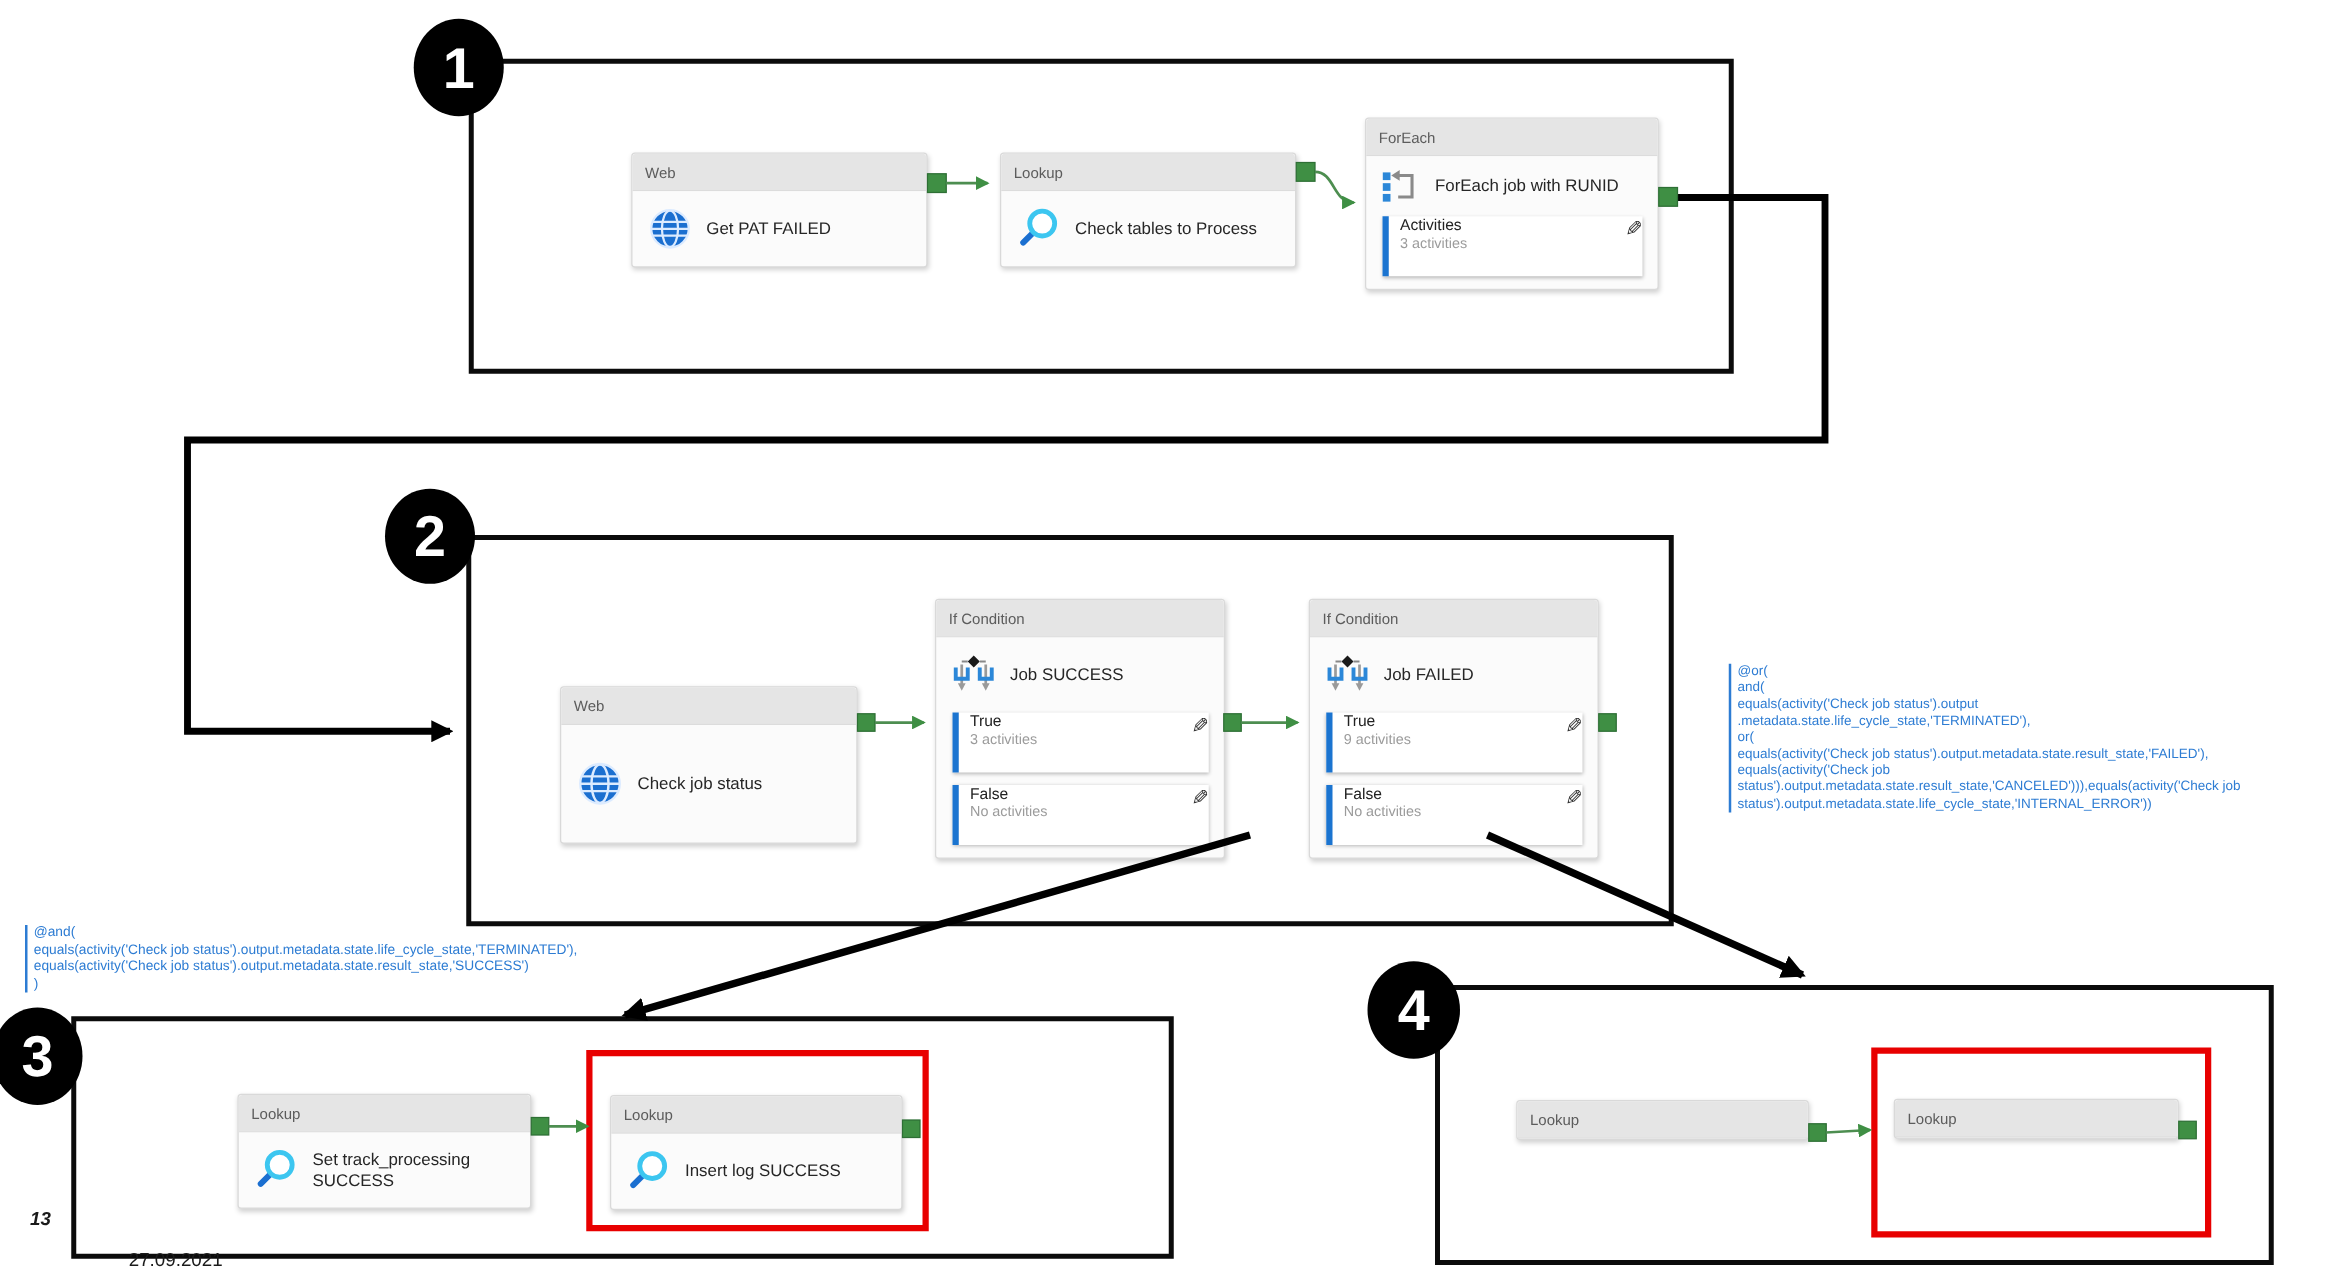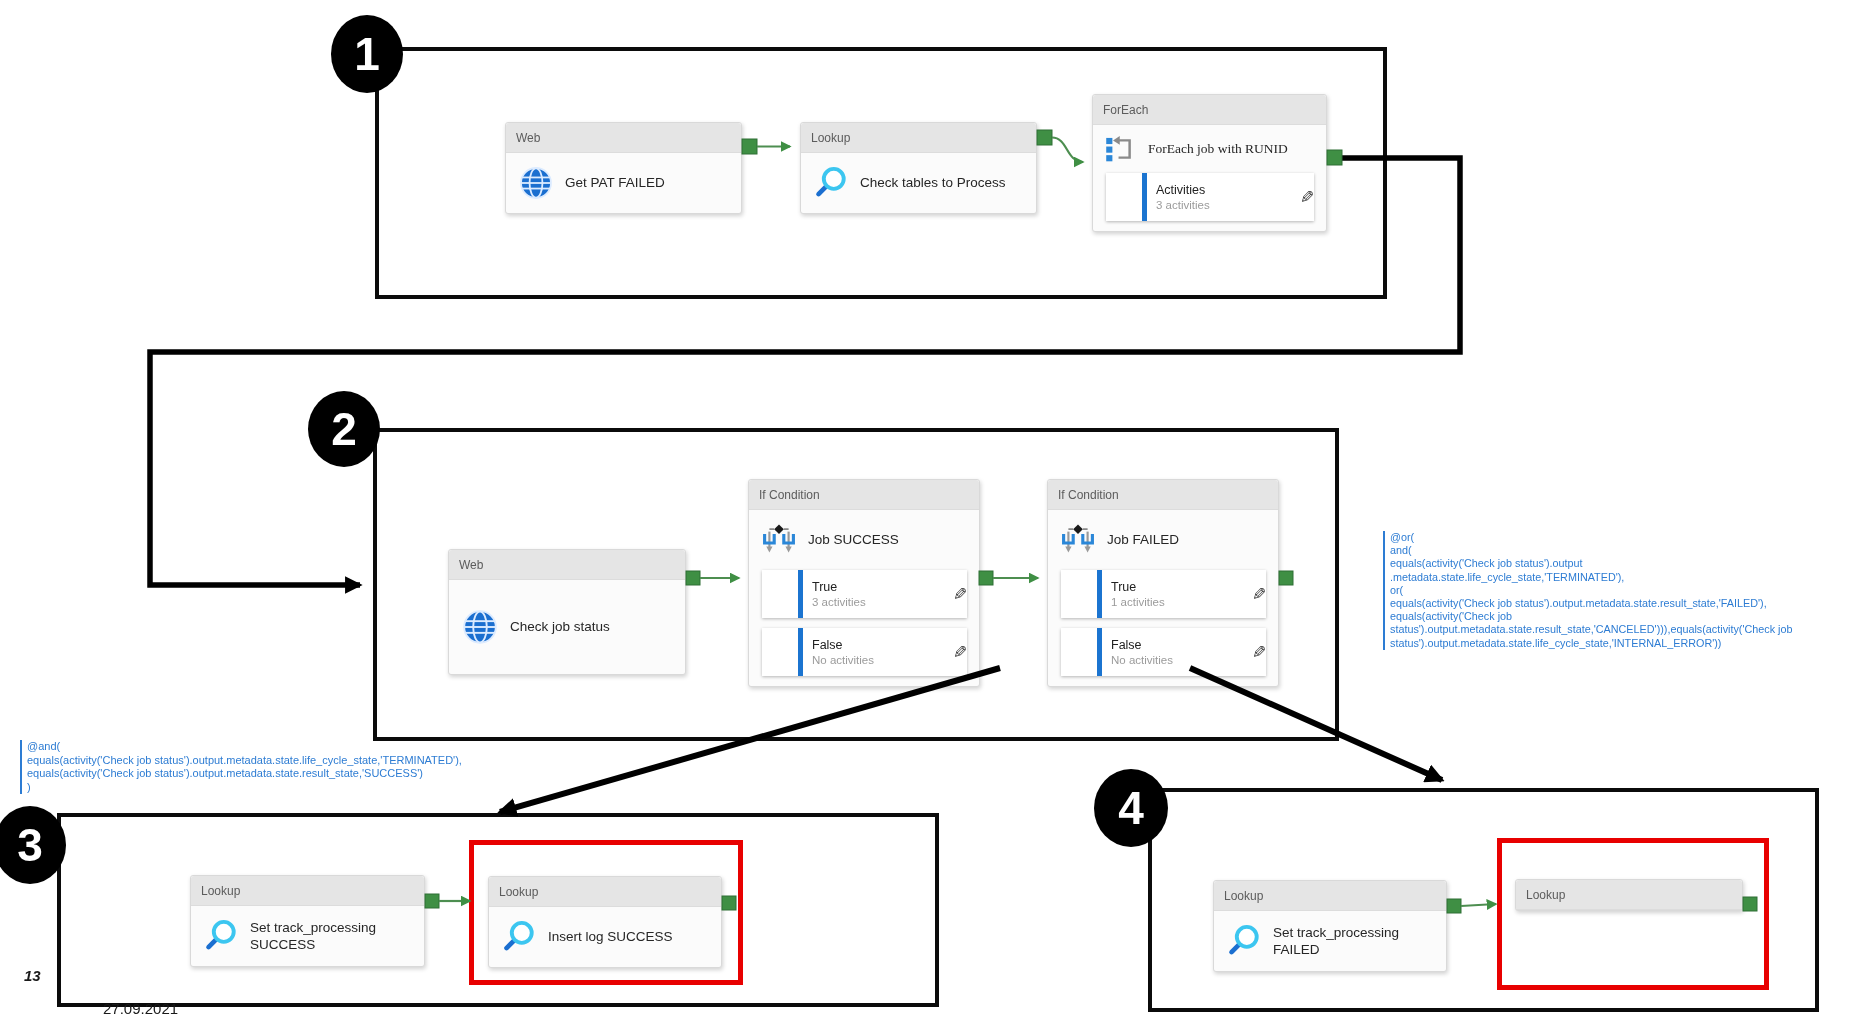--- a/index.html
+++ b/index.html
@@ -16,22 +16,22 @@
   
   .card{position:absolute;background:#fbfbfb;border:1px solid #d9d9d9;border-radius:3px;
         box-shadow:1px 2px 4px rgba(0,0,0,.18);z-index:3;margin-top:24px;}
   .card-h{background:#e5e5e5;color:#5c5c5c;font-size:12px;padding:8px 10px 7px;
           border-radius:3px 3px 0 0;border-bottom:1px solid #dcdcdc;}
   .card-b{display:flex;align-items:center;gap:11px;padding:12px 12px;}
   .card-b.tall{padding:28px 12px;}
   .lbl{font-size:13.5px;color:#262626;line-height:1.28;}
   .icon{flex:none;display:inline-flex;}
 
-  .subrow{display:flex;align-items:center;background:#fff;box-shadow:0 1px 3px rgba(0,0,0,.28);
-          margin:0 12px 10px 13px;height:48px;padding-left:36px;}
+  .subrow{display:flex;align-items:flex-start;background:#fff;box-shadow:0 1px 3px rgba(0,0,0,.28);
+          margin:0 12px 10px 13px;height:48px;}
   .subrow .bar{width:5px;height:100%;background:#1b74d0;flex:none;}
   .sr-text{flex:1;padding-left:9px;}
   .sr-title{font-size:12.5px;color:#222;display:block;}
   .sr-sub{font-size:11.5px;color:#9b9b9b;display:block;margin-top:2px;}
   .pencil{font-size:17px;color:#333;padding-right:13px;display:inline-block;transform:scaleX(-1);}
 
   
   .expr{position:absolute;color:#2d7cd3;white-space:pre-line;border-left:2px solid #2d7cd3;
         padding-left:5px;z-index:4;}
   #expr-left{left:20px;top:740px;width:575px;font-size:11px;line-height:13.5px;}
@@ -96,21 +96,21 @@
             <line x1="9.2" y1="15.8" x2="4" y2="21" stroke="#1b6fd0" stroke-width="3.4" stroke-linecap="round"></line>
             <circle cx="15" cy="10" r="7.2" fill="#fff" stroke="#3cc6f0" stroke-width="2.8"></circle>
           </svg>
       </span>
       <span class="lbl">Check tables to Process</span>
     </div>
   </div>
 
   <div class="card" style="left:1092px;top:70px;width:233px;">
     <div class="card-h">ForEach</div>
-    <div class="card-b" style="padding:9px 12px;font-family:Liberation Serif, serif;">
+    <div class="card-b" style="padding:9px 12px;">
       <span class="icon">
         <svg width="32" height="30" viewBox="0 0 26 24">
             <rect x="1" y="3" width="5" height="5" fill="#2b87d8"></rect>
             <rect x="1" y="10" width="5" height="5" fill="#2b87d8"></rect>
             <rect x="1" y="17" width="5" height="5" fill="#2b87d8"></rect>
             <path d="M11 5 H20 V19 H11" fill="none" stroke="#8a8a8a" stroke-width="2"></path>
             <polygon points="12,1.5 12,8.5 6.5,5" fill="#8a8a8a"></polygon>
           </svg>
       </span>
       <span class="lbl">ForEach job with RUNID</span>
@@ -193,21 +193,21 @@
             <polygon points="20.4,18.5 25.6,18.5 23,23.5" fill="#9a9a9a"></polygon>
             <path d="M19 8 V15.5 H27 V8" fill="none" stroke="#2b87d8" stroke-width="2.6"></path>
           </svg>
       </span>
       <span class="lbl">Job FAILED</span>
     </div>
     <div class="subrow">
       <span class="bar"></span>
       <span class="sr-text">
         <span class="sr-title">True</span>
-        <span class="sr-sub">1 activities</span>
+        <span class="sr-sub">9 activities</span>
       </span>
       <span class="pencil">✎</span>
     </div>
     <div class="subrow">
       <span class="bar"></span>
       <span class="sr-text">
         <span class="sr-title">False</span>
         <span class="sr-sub">No activities</span>
       </span>
       <span class="pencil">✎</span>
@@ -235,29 +235,20 @@
             <line x1="9.2" y1="15.8" x2="4" y2="21" stroke="#1b6fd0" stroke-width="3.4" stroke-linecap="round"></line>
             <circle cx="15" cy="10" r="7.2" fill="#fff" stroke="#3cc6f0" stroke-width="2.8"></circle>
           </svg>
       </span>
       <span class="lbl">Insert log SUCCESS</span>
     </div>
   </div>
 
   <div class="card" style="left:1213px;top:856px;width:232px;">
     <div class="card-h">Lookup</div>
-    <div class="card-b">
-      <span class="icon">
-        <svg width="36" height="36" viewBox="0 0 26 26">
-            <line x1="9.2" y1="15.8" x2="4" y2="21" stroke="#1b6fd0" stroke-width="3.4" stroke-linecap="round"></line>
-            <circle cx="15" cy="10" r="7.2" fill="#fff" stroke="#3cc6f0" stroke-width="2.8"></circle>
-          </svg>
-      </span>
-      <span class="lbl">Set track_processing FAILED</span>
-    </div>
   </div>
 
   <div class="card" style="left:1515px;top:855px;width:226px;">
     <div class="card-h">Lookup</div>
   </div>
 
   <div id="expr-left" class="expr">@and(
 equals(activity('Check job status').output.metadata.state.life_cycle_state,'TERMINATED'),
 equals(activity('Check job status').output.metadata.state.result_state,'SUCCESS')
 )</div>

